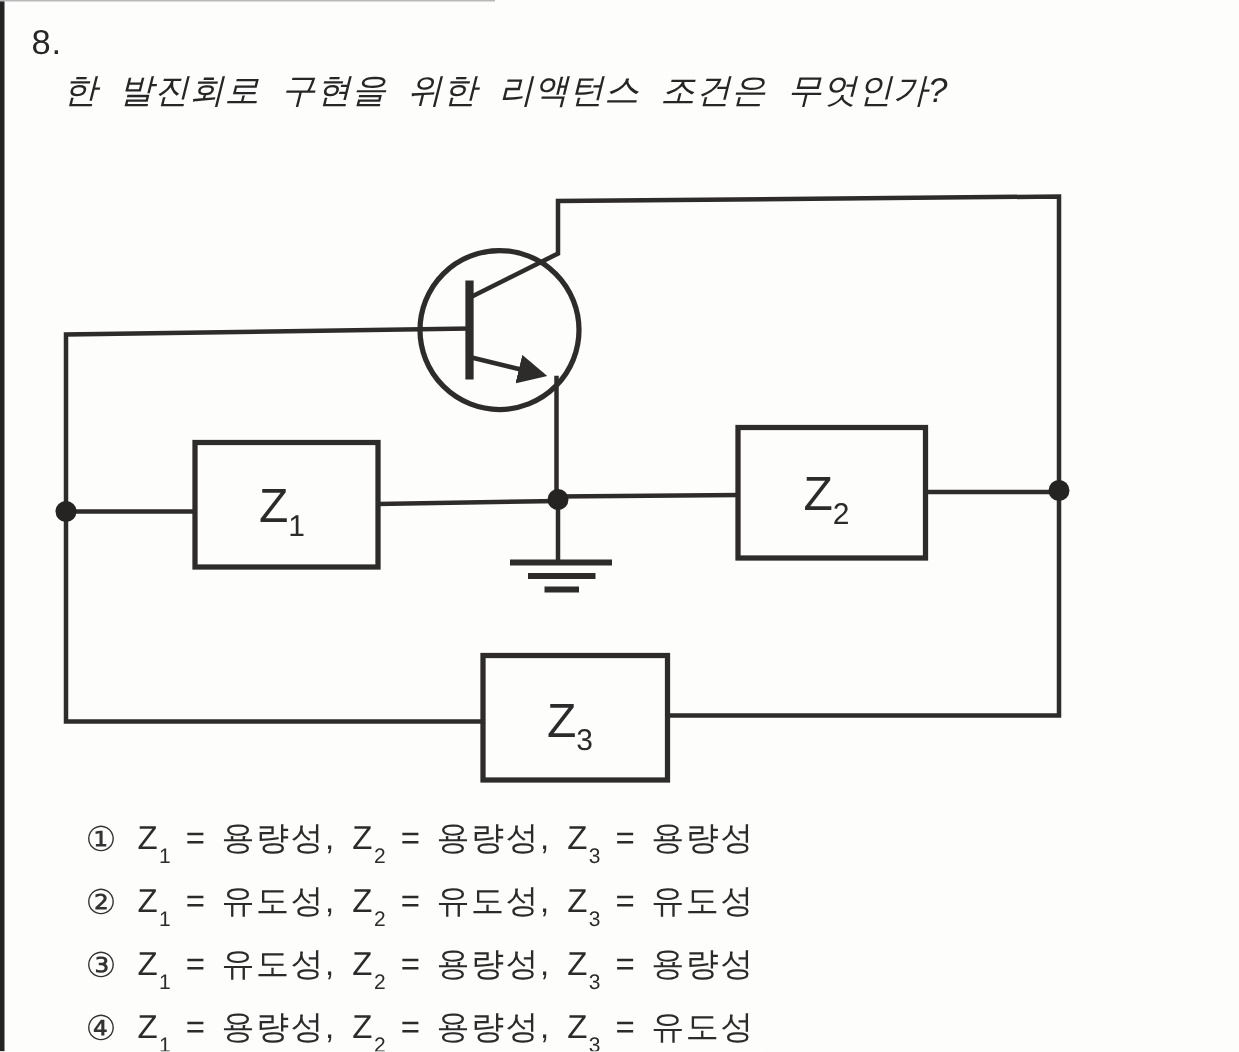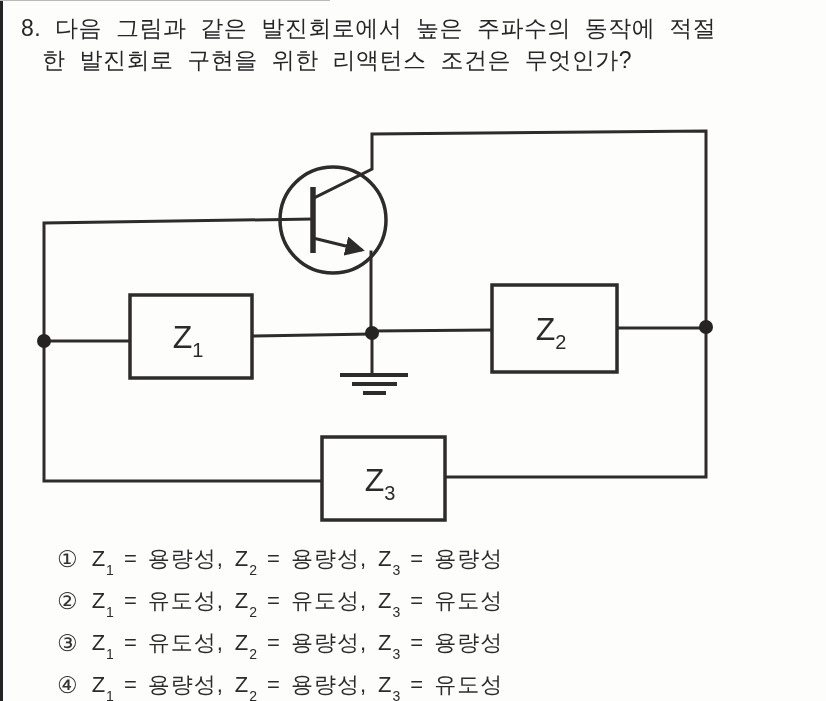--- a/index.html
+++ b/index.html
@@ -39,21 +39,21 @@
     font-size: 23px;
     line-height: 32px;
     letter-spacing: 0.5px;
     word-spacing: 7px;
     color: #262626;
   }
   .qnum {
     width: 34px;
     flex: 0 0 auto;
   }
-  .qline2 { margin-left: -13px; }
+  .qline2 { margin-left: -13px; font-style: italic; }
 
   
   .circuit-svg {
     position: absolute;
     left: 0; top: 0;
     width: 826px; height: 701px;
   }
 
   
   .choice {
@@ -90,21 +90,21 @@
 <body>
 
 <div id="page">
 
   <div class="page-border-left"></div>
   <div class="page-border-top"></div>
 
   <div class="question">
     <span class="qnum">8.</span>
     <span class="qlines">
-      <span class="qline1">다음 그림과 같은 발진회로에서 높은 주파수의 동작에 적절</span><br>
+      <br>
       <span class="qline2">한 발진회로 구현을 위한 리액턴스 조건은 무엇인가?</span>
     </span>
   </div>
 
   <svg class="circuit-svg" viewBox="0 0 826 701">
     <defs>
       <marker id="arr" viewBox="0 0 10 10" refX="8.5" refY="5" markerWidth="6.5" markerHeight="6.5" orient="auto">
         <path d="M0 0 L10 5 L0 10 z" fill="#2e2c2a"></path>
       </marker>
     </defs>

